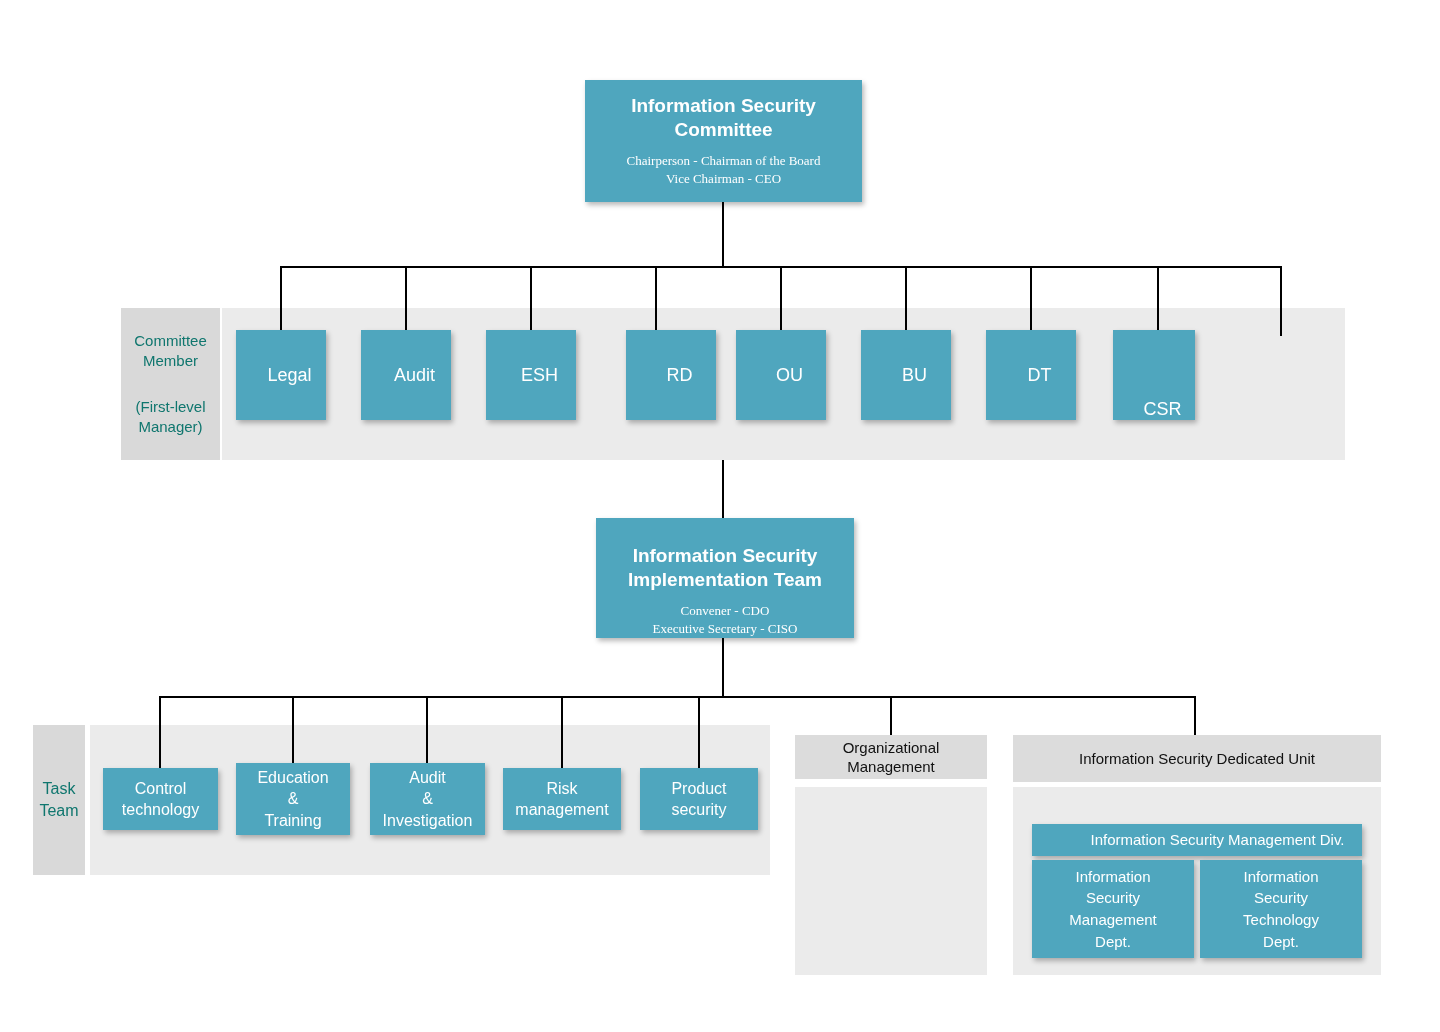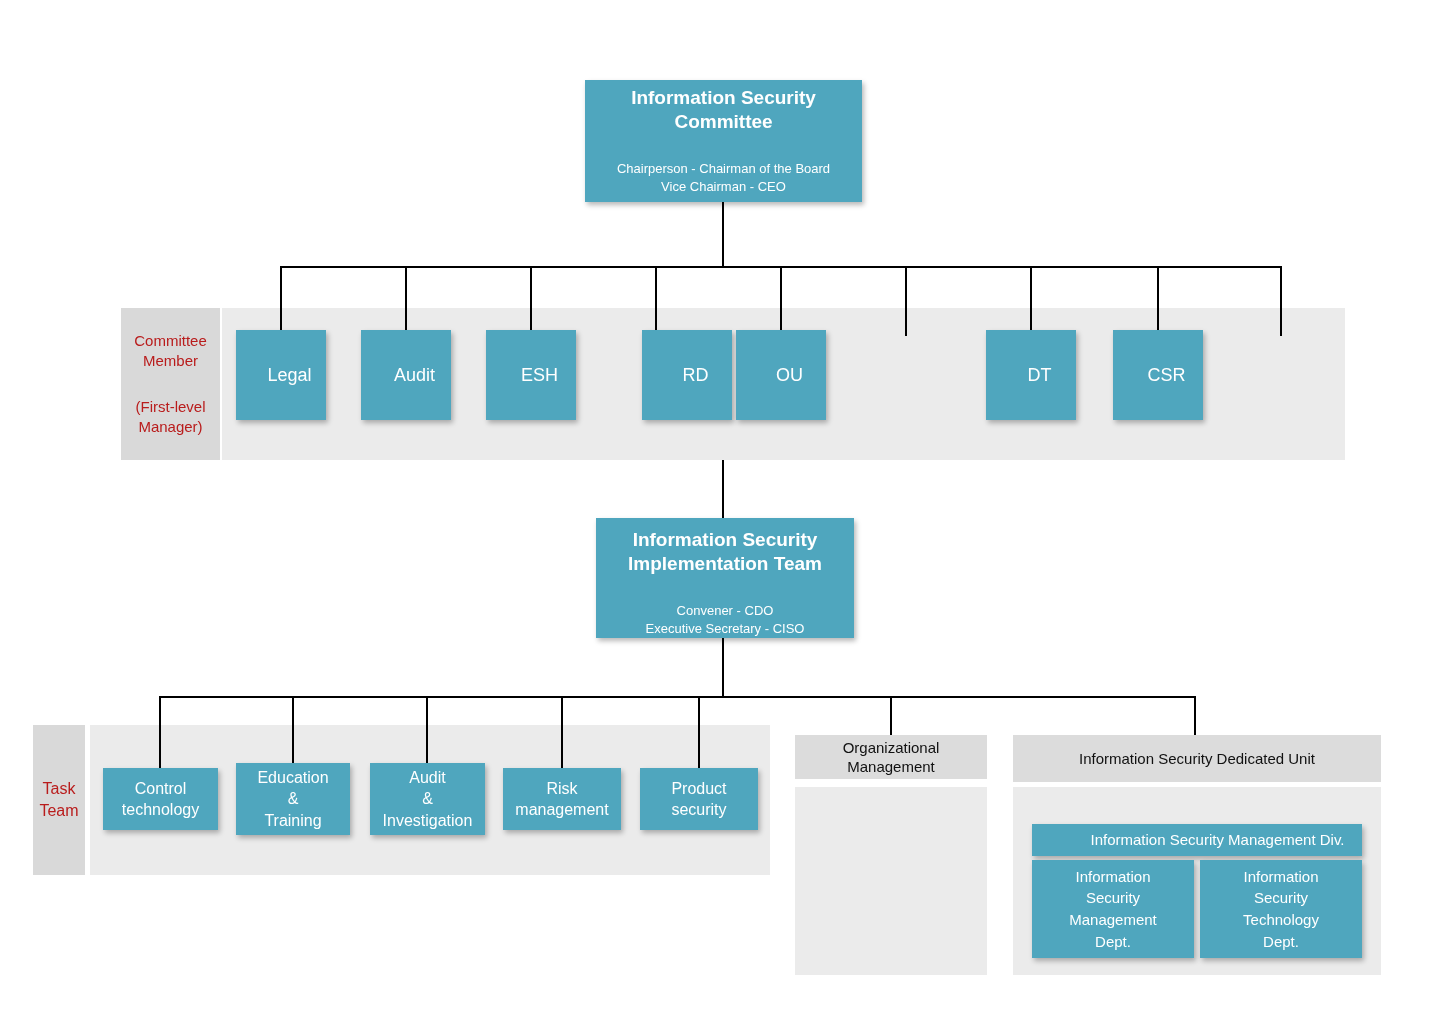--- a/index.html
+++ b/index.html
@@ -14,21 +14,21 @@
     overflow: hidden;
   }
 
   .line { position: absolute; background: var(--line, #000000); }
 
   .band { position: absolute; background: var(--band, #EBEBEB); }
 
   .label-box {
     position: absolute;
     background: var(--label_gray, #D9D9D9);
-    color: #b91c1c;
+    color: #0f766e;
     display: flex;
     flex-direction: column;
     align-items: center;
     justify-content: center;
     text-align: center;
     font-size: 15px;
     line-height: 1.35;
   }
 
   .header-box {
@@ -50,21 +50,21 @@
     display: flex;
     flex-direction: column;
     align-items: center;
     justify-content: center;
     text-align: center;
     box-shadow: 2px 3px 5px rgba(0,0,0,0.28);
   }
 
   .node-title { font-weight: 700; font-size: 19px; line-height: 1.28; padding: 0 10px; }
   .node-sub   { font-size: 13px; line-height: 1.4; }
-  .node-subwrap { margin-top: 25px; }
+  .node-subwrap { margin-top: 9px; font-family: Liberation Serif, serif; }
 
   .member { font-size: 18px; padding-left: 17px; }
   .task-item { font-size: 16px; line-height: 1.32; }
   .small-node { font-size: 15px; line-height: 1.35; padding: 0 4px; }
   .dept-node { font-size: 15px; line-height: 1.45; }
 
   .pre { white-space: pre-line; }
   .gap-label { margin-top: 26px; }
 </style>
 </head>
@@ -117,30 +117,33 @@
 
   <div class="teal member" style="left:236px;  top:330px; width:90px; height:90px;">
     <span>Legal</span>
   </div>
   <div class="teal member" style="left:361px;  top:330px; width:90px; height:90px;">
     <span>Audit</span>
   </div>
   <div class="teal member" style="left:486px;  top:330px; width:90px; height:90px;">
     <span>ESH</span>
   </div>
-  <div class="teal member" style="left:642px;  top:330px; width:90px; height:90px;">
+  <div class="teal member" style="left:626px;  top:330px; width:90px; height:90px;">
     <span>RD</span>
   </div>
   <div class="teal member" style="left:736px;  top:330px; width:90px; height:90px;">
     <span>OU</span>
   </div>
+  <div class="teal member" style="left:861px;  top:330px; width:90px; height:90px;">
+    <span>BU</span>
+  </div>
   <div class="teal member" style="left:986px;  top:330px; width:90px; height:90px;">
     <span>DT</span>
   </div>
-  <div class="teal member" style="left:1113px; top:330px; width:90px; height:90px;">
+  <div class="teal member" style="left:1113px; top:330px; width:82px; height:90px;justify-content:flex-end;">
     <span>CSR</span>
   </div>
 
   <div class="teal" style="left:596px; top:518px; width:258px; height:120px;justify-content:flex-end;">
     <div class="node-title">Information Security Implementation Team</div>
     <div class="node-subwrap">
       <div class="node-sub">Convener - CDO</div>
       <div class="node-sub">Executive Secretary - CISO</div>
     </div>
   </div>

